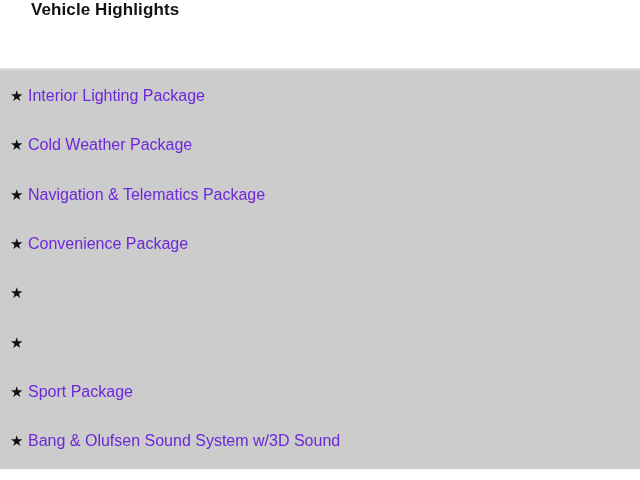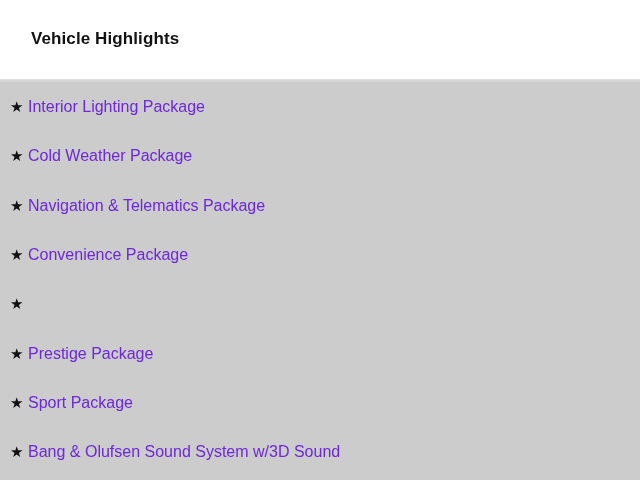--- a/index.html
+++ b/index.html
@@ -16,24 +16,24 @@
     -webkit-font-smoothing: antialiased;
   }
   .panel {
     width: 640px;
     height: 480px;
     position: relative;
     box-sizing: border-box;
     background: #ffffff;
   }
   .panel-header {
-    height: 79px;
+    height: 68px;
     background: #ffffff;
     display: flex;
-    align-items: center;
+    align-items: flex-start;
     padding-left: 31px;
     box-sizing: border-box;
   }
   .panel-title {
     font-size: 17px;
     font-weight: bold;
     color: #121212;
     letter-spacing: 0.1px;
     line-height: 1.2;
     margin: 0;
@@ -111,21 +111,20 @@
       <span class="star-icon">★</span>
       <span class="highlight-label">Convenience Package</span>
     </li>
 
     <li class="highlight-item">
       <span class="star-icon">★</span>
     </li>
 
     <li class="highlight-item">
       <span class="star-icon">★</span>
-      <span class="highlight-label">Prestige Package</span>
     </li>
 
     <li class="highlight-item">
       <span class="star-icon">★</span>
       <span class="highlight-label">Sport Package</span>
     </li>
 
     <li class="highlight-item">
       <span class="star-icon">★</span>
       <span class="highlight-label">Bang &amp; Olufsen Sound System w/3D Sound</span>

